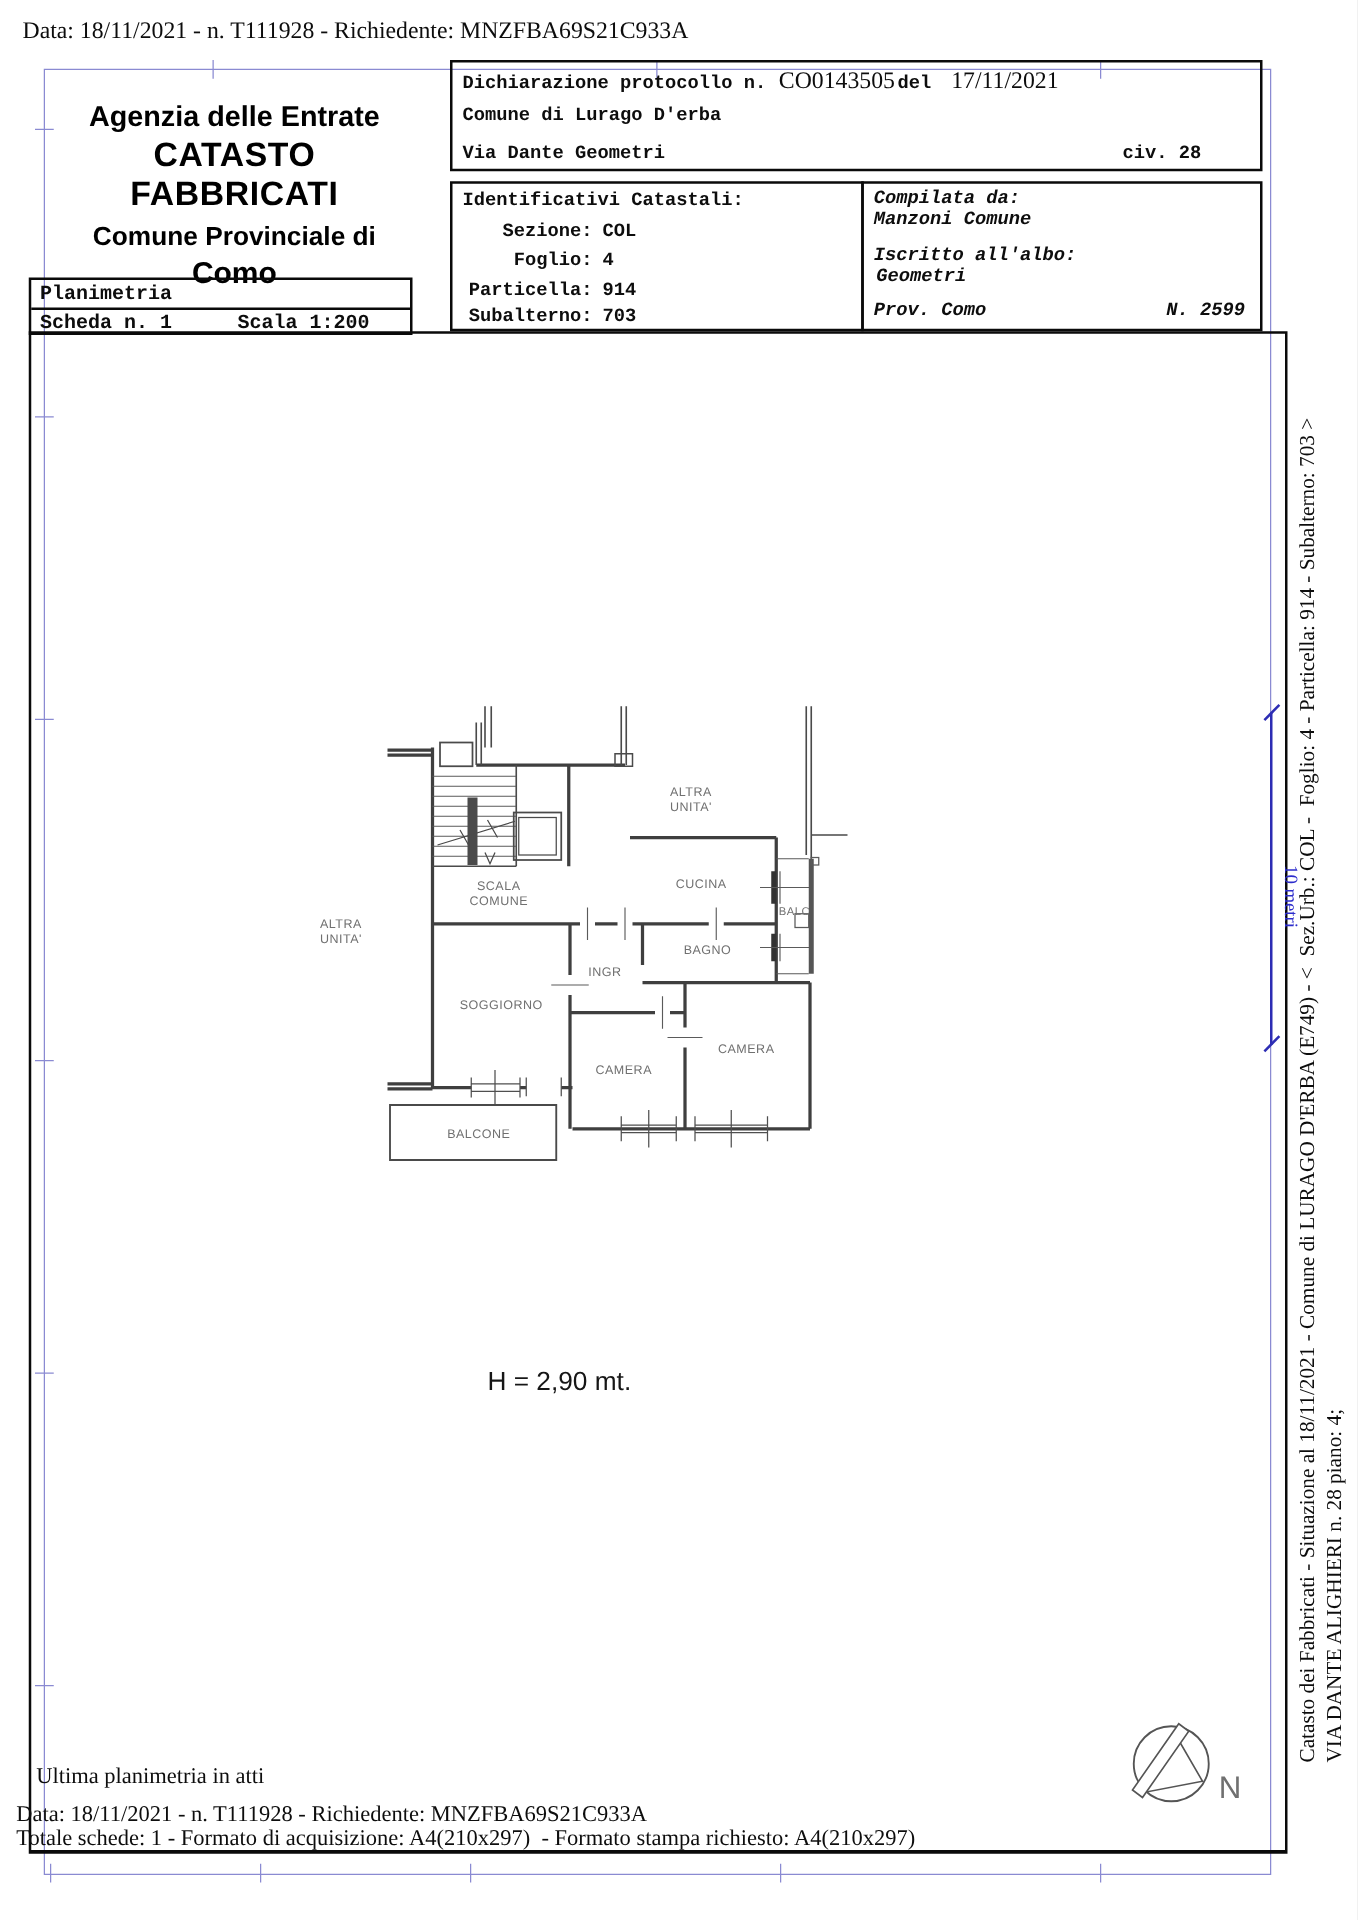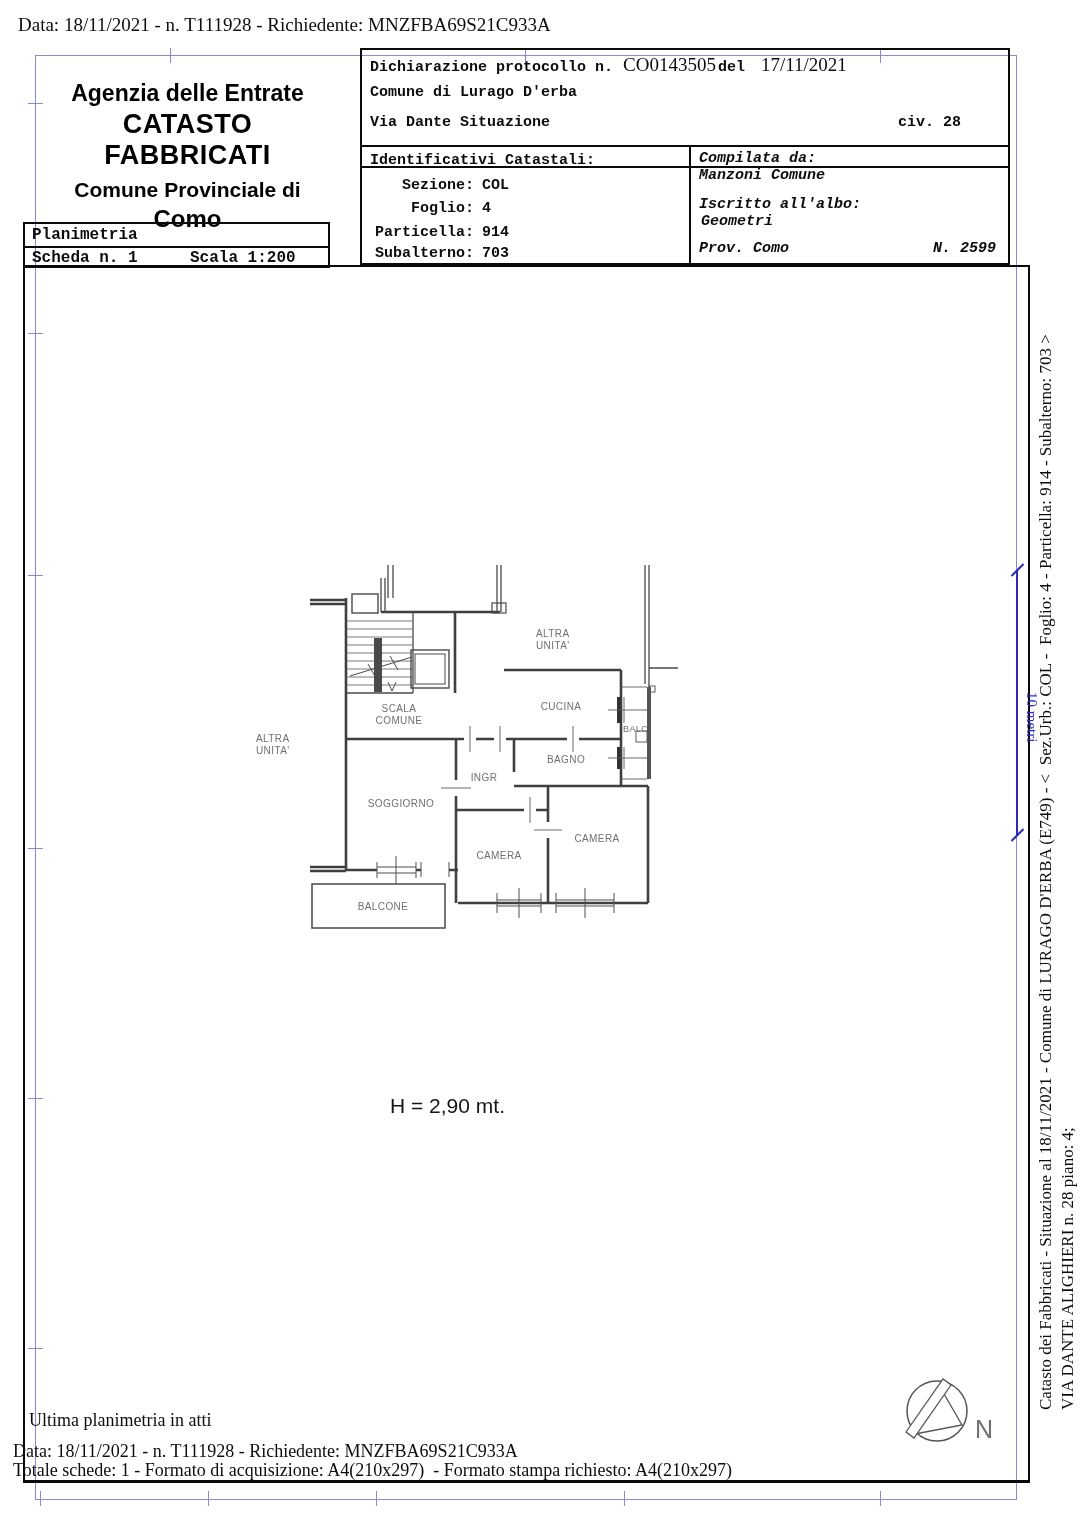--- a/index.html
+++ b/index.html
@@ -60,29 +60,29 @@
     <div style="font-size:24px;margin-top:3px;">Como</div>
   </div>
 
   <div class="hdrbox" style="left:23px;top:222px;width:307px;height:46px;">
     <div class="abs" style="left:0;top:22px;width:100%;height:2px;background:#0a0a0a;"></div>
     <div class="abs mono" style="left:7px;top:2px;font-size:16px;">Planimetria</div>
     <div class="abs mono" style="left:7px;top:25px;font-size:16px;">Scheda n. 1</div>
     <div class="abs mono" style="left:165px;top:25px;font-size:16px;">Scala 1:200</div>
   </div>
 
-  <div class="hdrbox" style="left:360px;top:48px;width:650px;height:120px;">
+  <div class="hdrbox" style="left:360px;top:48px;width:650px;height:89px;">
     <div class="abs" style="left:8px;top:4px;display:flex;align-items:baseline;">
       <span class="mono">Dichiarazione protocollo n.</span>
       <span class="serifval" style="margin-left:10px;">CO0143505</span>
       <span class="mono" style="margin-left:2px;">del</span>
       <span class="serifval" style="margin-left:16px;">17/11/2021</span>
     </div>
     <div class="abs mono" style="left:8px;top:34px;">Comune di Lurago D'erba</div>
-    <div class="abs mono" style="left:8px;top:64px;">Via Dante Situazione</div>
+    <div class="abs mono" style="left:8px;top:64px;">Via Dante Geometri</div>
     <div class="abs mono" style="left:536px;top:64px;">civ. 28</div>
   </div>
 
   <div class="hdrbox" style="left:360px;top:145px;width:331px;height:120px;">
     <div class="abs mono" style="left:8px;top:5px;">Identificativi Catastali:</div>
     <div class="idrow mono" style="left:0;top:30px;">
       <span class="idlabel">Sezione:</span>
       <span class="idvalue">COL</span>
     </div>
     <div class="idrow mono" style="left:0;top:53px;">

